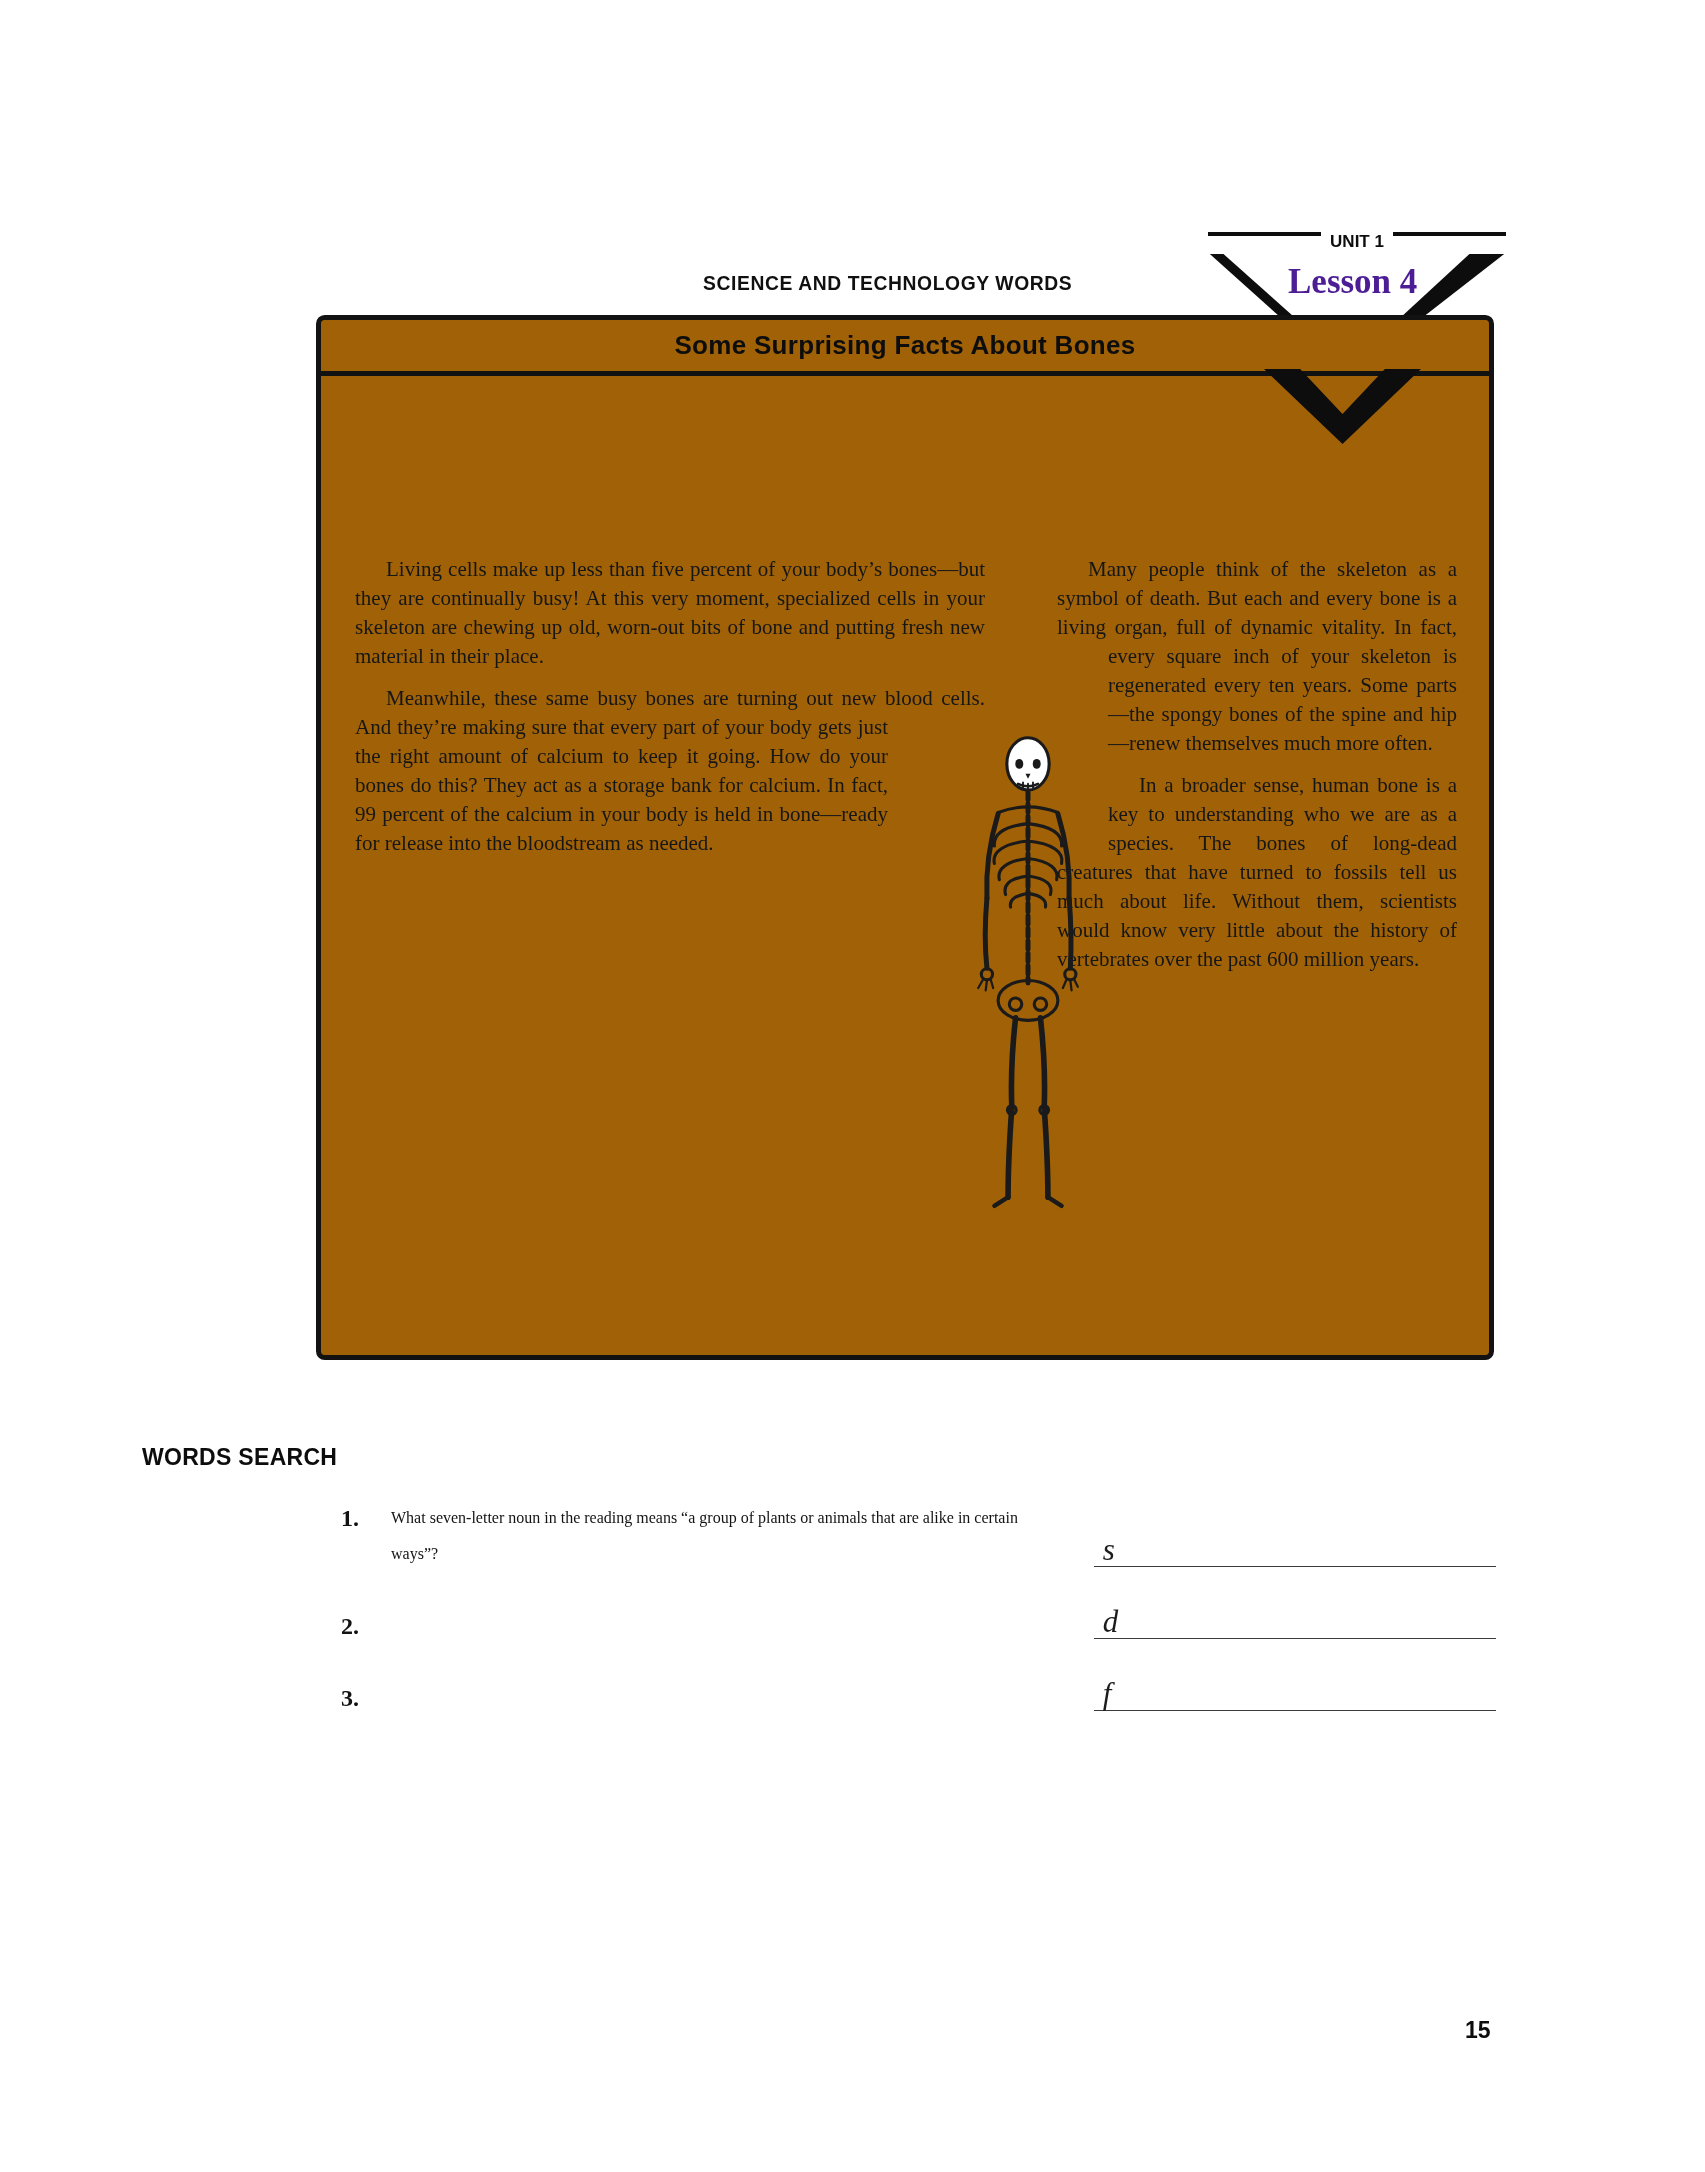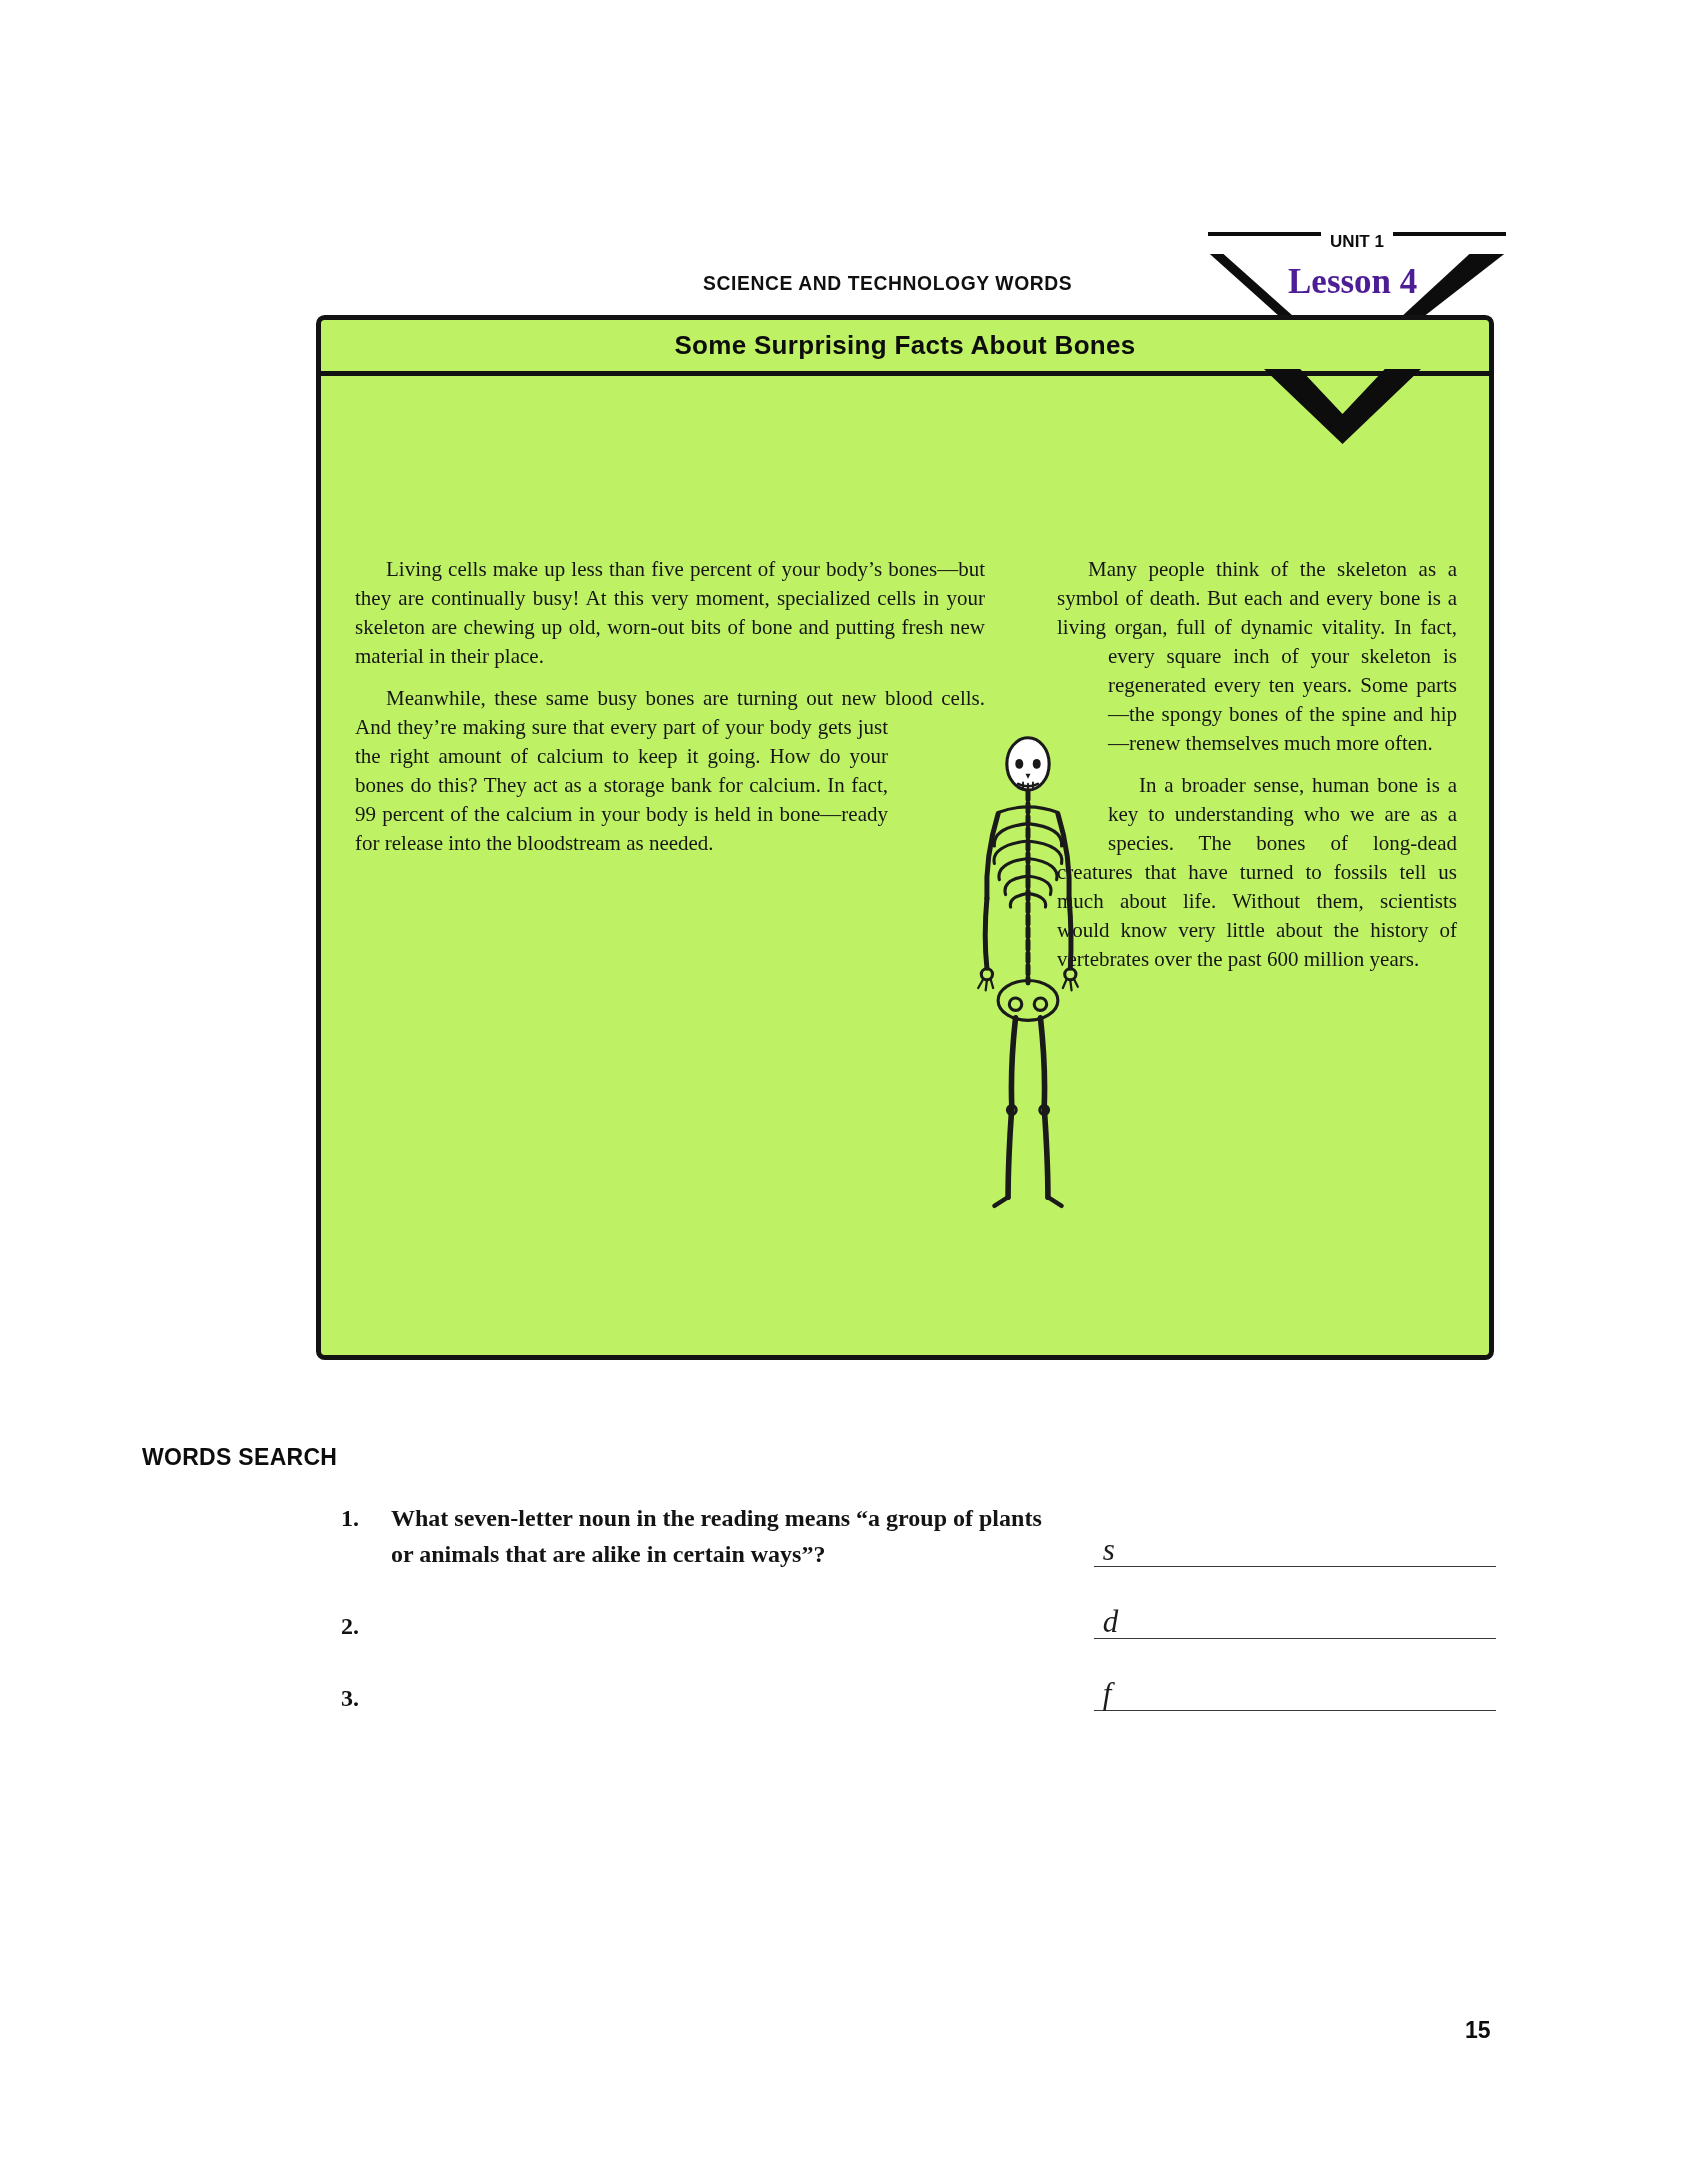--- a/index.html
+++ b/index.html
@@ -46,21 +46,21 @@
   }
   .check-v { position: absolute; left: 1264px; top: 369px; width: 157px; height: 75px; z-index: 5; }
 
   
   .article-box {
     position: absolute;
     left: 316px; top: 315px;
     width: 1178px; height: 1045px;
     border: 5.6px solid #121212;
     border-radius: 8.7px;
-    background: #bef264;
+    background: #a16207;
   }
   .article-title {
     height: 56px;
     border-bottom: 5px solid #121212;
     display: flex; align-items: center; justify-content: center;
     font-family: "Liberation Sans", sans-serif;
     font-weight: bold; font-size: 26px; color: #0d0d0d;
     letter-spacing: 0.3px;
   }
   .article-body {
@@ -106,21 +106,21 @@
     align-items: flex-end;
     margin-bottom: 36px;
   }
   .q-num {
     align-self: flex-start;
     width: 50px;
     font-size: 24px; font-weight: 600; line-height: 36px;
   }
   .q-text {
     width: 657px;
-    font-size: 24px; font-weight: 700; line-height: 36px;
+    font-size: 16px; font-weight: 400; line-height: 36px;
     color: #141414;
   }
   .q-answer {
     margin-left: auto;
     width: 402px;
     border-bottom: 1.9px solid #3a3a3a;
     display: flex; align-items: flex-end;
     padding: 0 0 1.2px 8.7px;
     position: relative;
     top: -5px;

